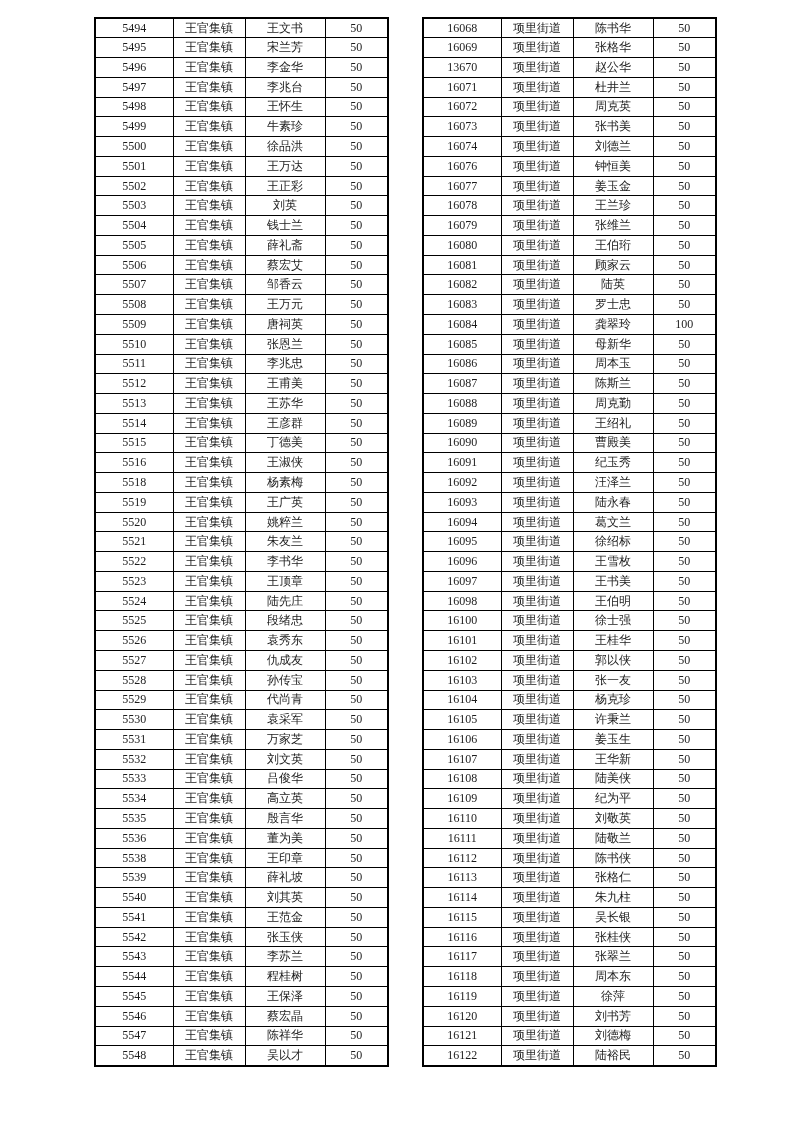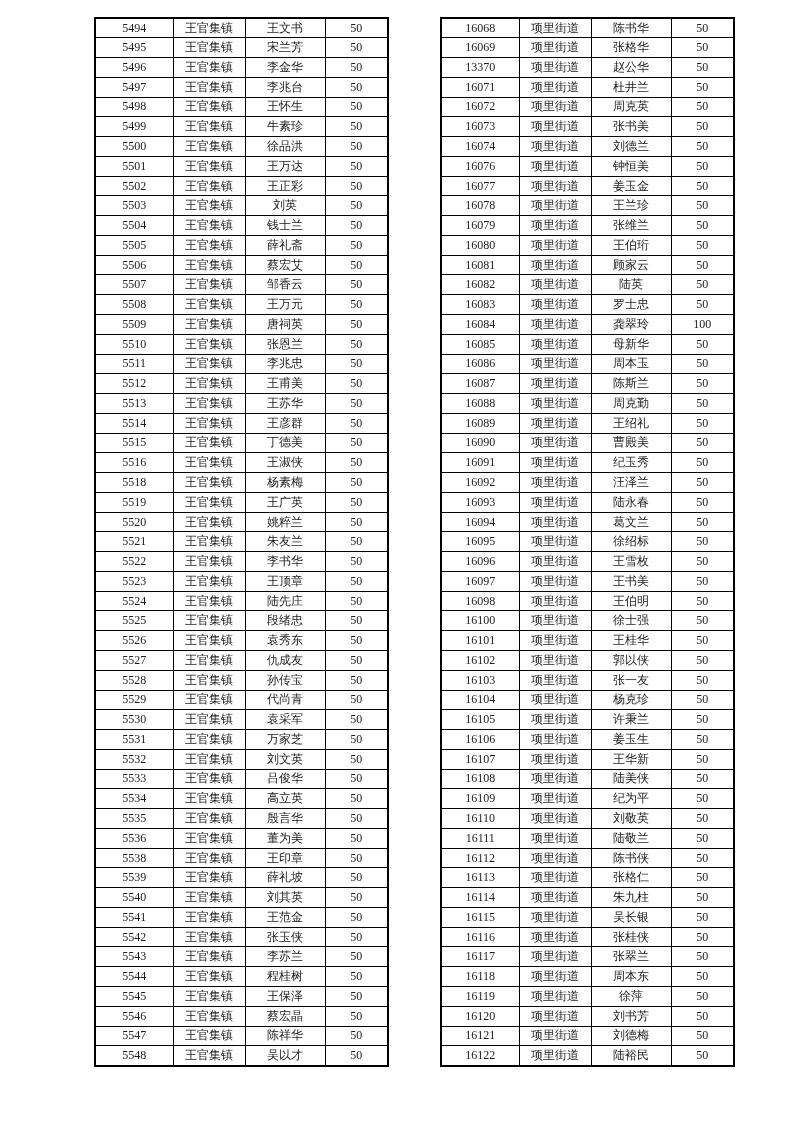--- a/index.html
+++ b/index.html
@@ -16,21 +16,21 @@
   }
   .doc-table {
     position: absolute;
     top: 17px;
     border-collapse: collapse;
     table-layout: fixed;
     width: 293px;
     border: 2px solid #000000;
   }
   .doc-table.left  { left: 82px; margin-left: 12px; }
-  .doc-table.right { left: 440px; padding-left: 36px; }
+  .doc-table.right { left: 422px; padding-left: 36px; }
   .doc-table td {
     border: 1px solid #000000;
     box-sizing: border-box;
     height: 19.78px;
     padding: 0 2px;
     text-align: center;
     vertical-align: middle;
     font-size: 12px;
     color: #1c1c1c;
     white-space: nowrap;
@@ -385,21 +385,21 @@
         <td data-name="name-cell">陈书华</td>
         <td data-name="amount-cell">50</td>
       </tr>
       <tr data-name="table-row">
         <td data-name="id-cell">16069</td>
         <td data-name="district-cell">项里街道</td>
         <td data-name="name-cell">张格华</td>
         <td data-name="amount-cell">50</td>
       </tr>
       <tr data-name="table-row">
-        <td data-name="id-cell">13370</td>
+        <td data-name="id-cell">13670</td>
         <td data-name="district-cell">项里街道</td>
         <td data-name="name-cell">赵公华</td>
         <td data-name="amount-cell">50</td>
       </tr>
       <tr data-name="table-row">
         <td data-name="id-cell">16071</td>
         <td data-name="district-cell">项里街道</td>
         <td data-name="name-cell">杜井兰</td>
         <td data-name="amount-cell">50</td>
       </tr>

